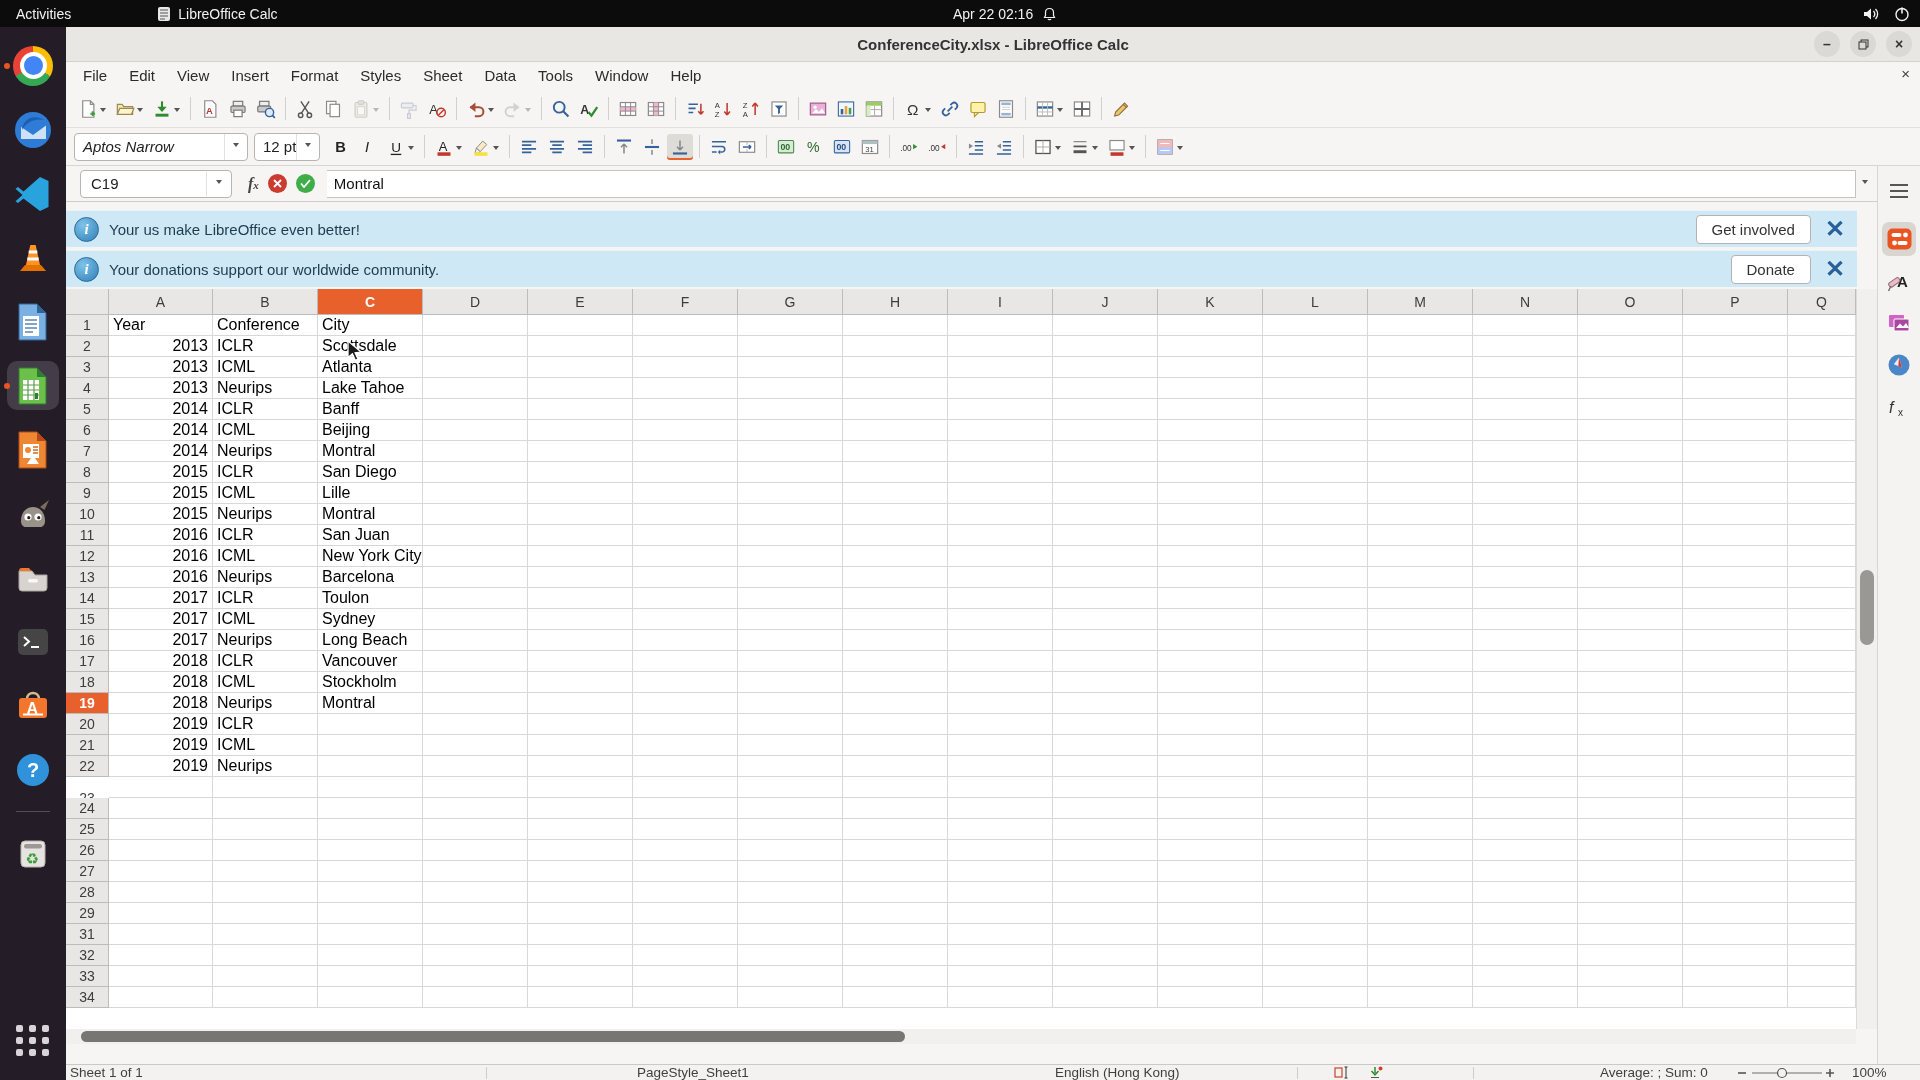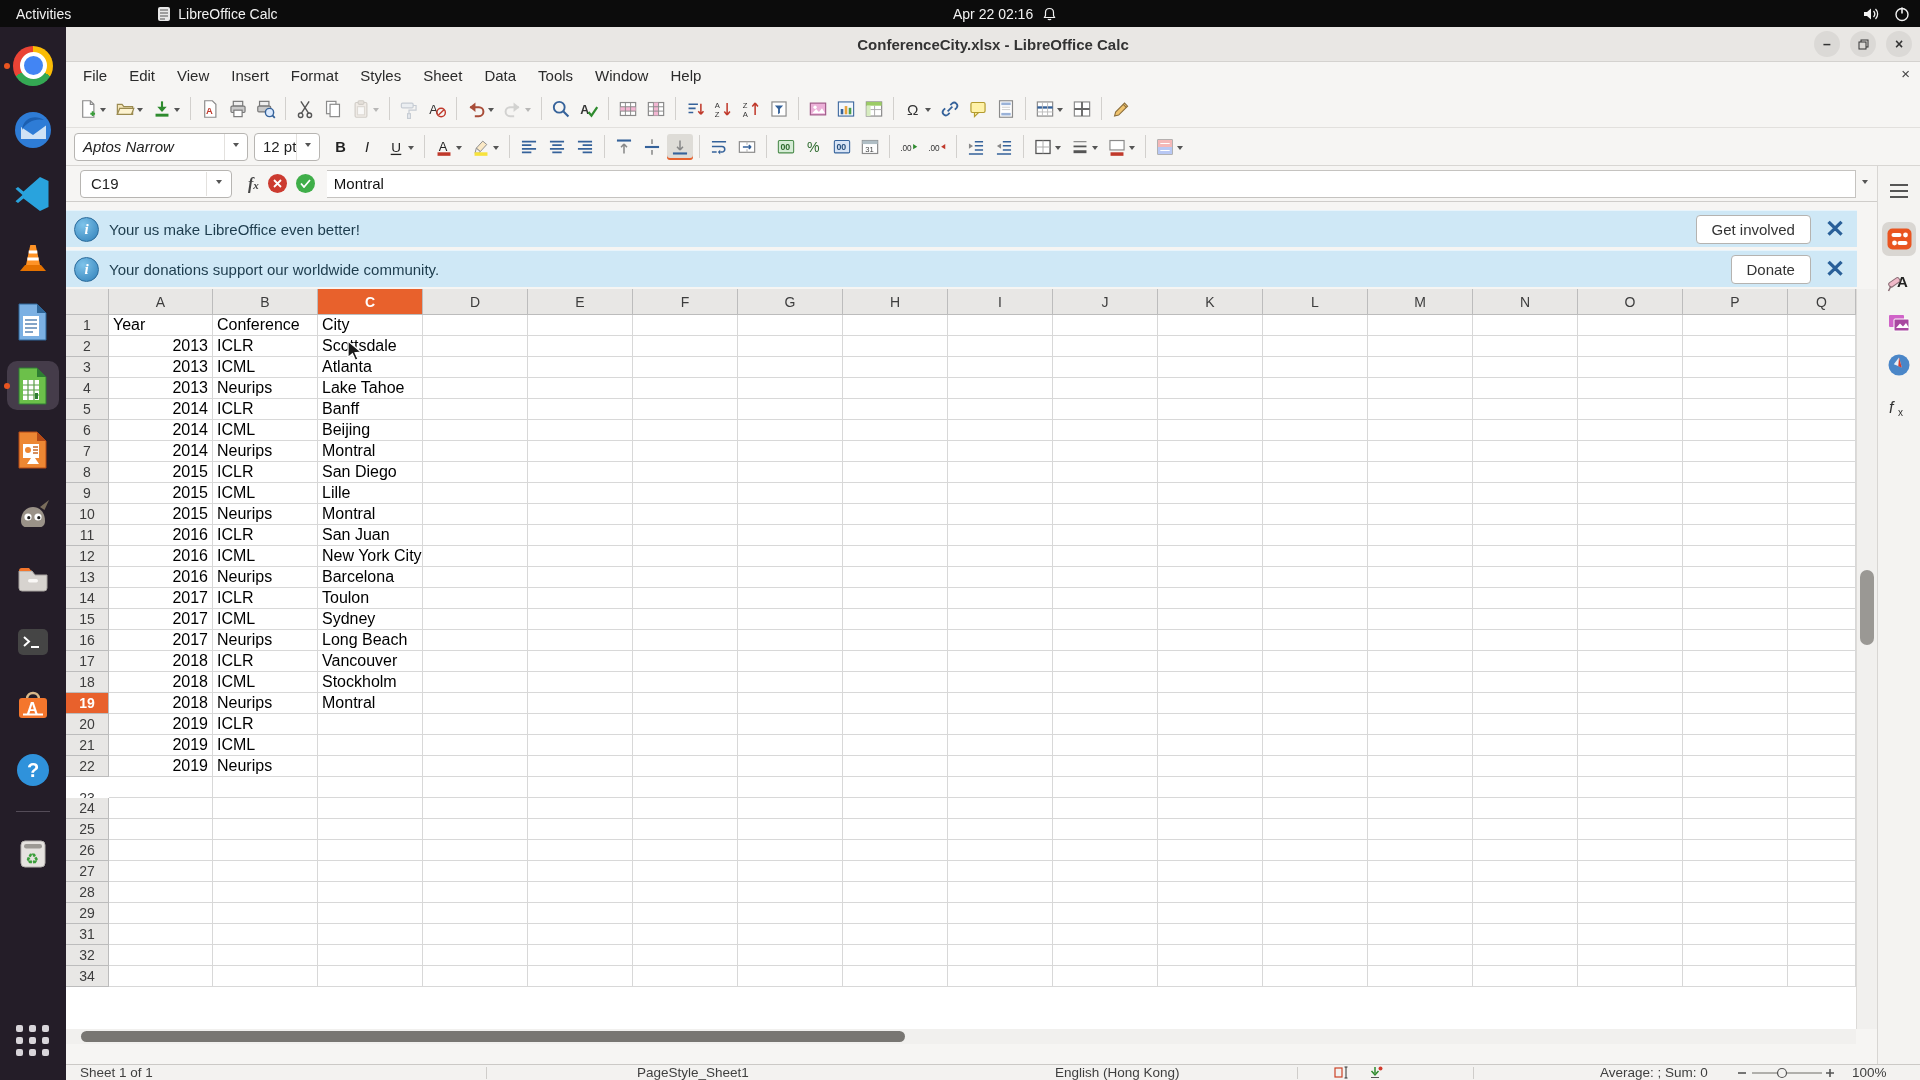--- a/index.html
+++ b/index.html
@@ -1485,20 +1485,40 @@
         <div class="gc" style="width: 105px;"></div>
         <div class="gc" style="width: 105px;"></div>
         <div class="gc" style="width: 105px;"></div>
         <div class="gc" style="width: 105px;"></div>
         <div class="gc" style="width: 105px;"></div>
         <div class="gc" style="width: 105px;"></div>
         <div class="gc" style="width: 105px;"></div>
         <div class="gc" style="width: 68px;"></div>
       </div>
       <div class="grow">
+        <div class="ghc" style="width: 43px;">33</div>
+        <div class="gc" style="width: 104px;"></div>
+        <div class="gc" style="width: 105px;"></div>
+        <div class="gc" style="width: 105px;"></div>
+        <div class="gc" style="width: 105px;"></div>
+        <div class="gc" style="width: 105px;"></div>
+        <div class="gc" style="width: 105px;"></div>
+        <div class="gc" style="width: 105px;"></div>
+        <div class="gc" style="width: 105px;"></div>
+        <div class="gc" style="width: 105px;"></div>
+        <div class="gc" style="width: 105px;"></div>
+        <div class="gc" style="width: 105px;"></div>
+        <div class="gc" style="width: 105px;"></div>
+        <div class="gc" style="width: 105px;"></div>
+        <div class="gc" style="width: 105px;"></div>
+        <div class="gc" style="width: 105px;"></div>
+        <div class="gc" style="width: 105px;"></div>
+        <div class="gc" style="width: 68px;"></div>
+      </div>
+      <div class="grow">
         <div class="ghc" style="width: 43px;">34</div>
         <div class="gc" style="width: 104px;"></div>
         <div class="gc" style="width: 105px;"></div>
         <div class="gc" style="width: 105px;"></div>
         <div class="gc" style="width: 105px;"></div>
         <div class="gc" style="width: 105px;"></div>
         <div class="gc" style="width: 105px;"></div>
         <div class="gc" style="width: 105px;"></div>
         <div class="gc" style="width: 105px;"></div>
         <div class="gc" style="width: 105px;"></div>
@@ -1515,21 +1535,21 @@
 
   <div id="vscroll">
       <div id="vthumb"></div>
     </div>
   <div id="hscroll">
       <div id="hthumb"></div>
     </div>
 
 
   <div id="statusbar">
-    <span style="left:14px">Sheet 1 of 1</span>
+    <span style="left:4px">Sheet 1 of 1</span>
     <i class="sb-div" style="left:420px"></i>
     <span style="left:571px">PageStyle_Sheet1</span>
     <span style="left:989px">English (Hong Kong)</span>
     <i class="sb-div" style="left:1231px"></i>
     <span style="left:1268px;top:1px">
       <svg width="16" height="13" viewBox="0 0 16 13">
           <rect x="1" y="2" width="7" height="9" fill="none" stroke="#cc4125" stroke-width="1.2"></rect>
           <path d="M12 1v11M10.5 1h3M10.5 12h3" stroke="#333" stroke-width="1"></path>
         </svg>
     </span>

